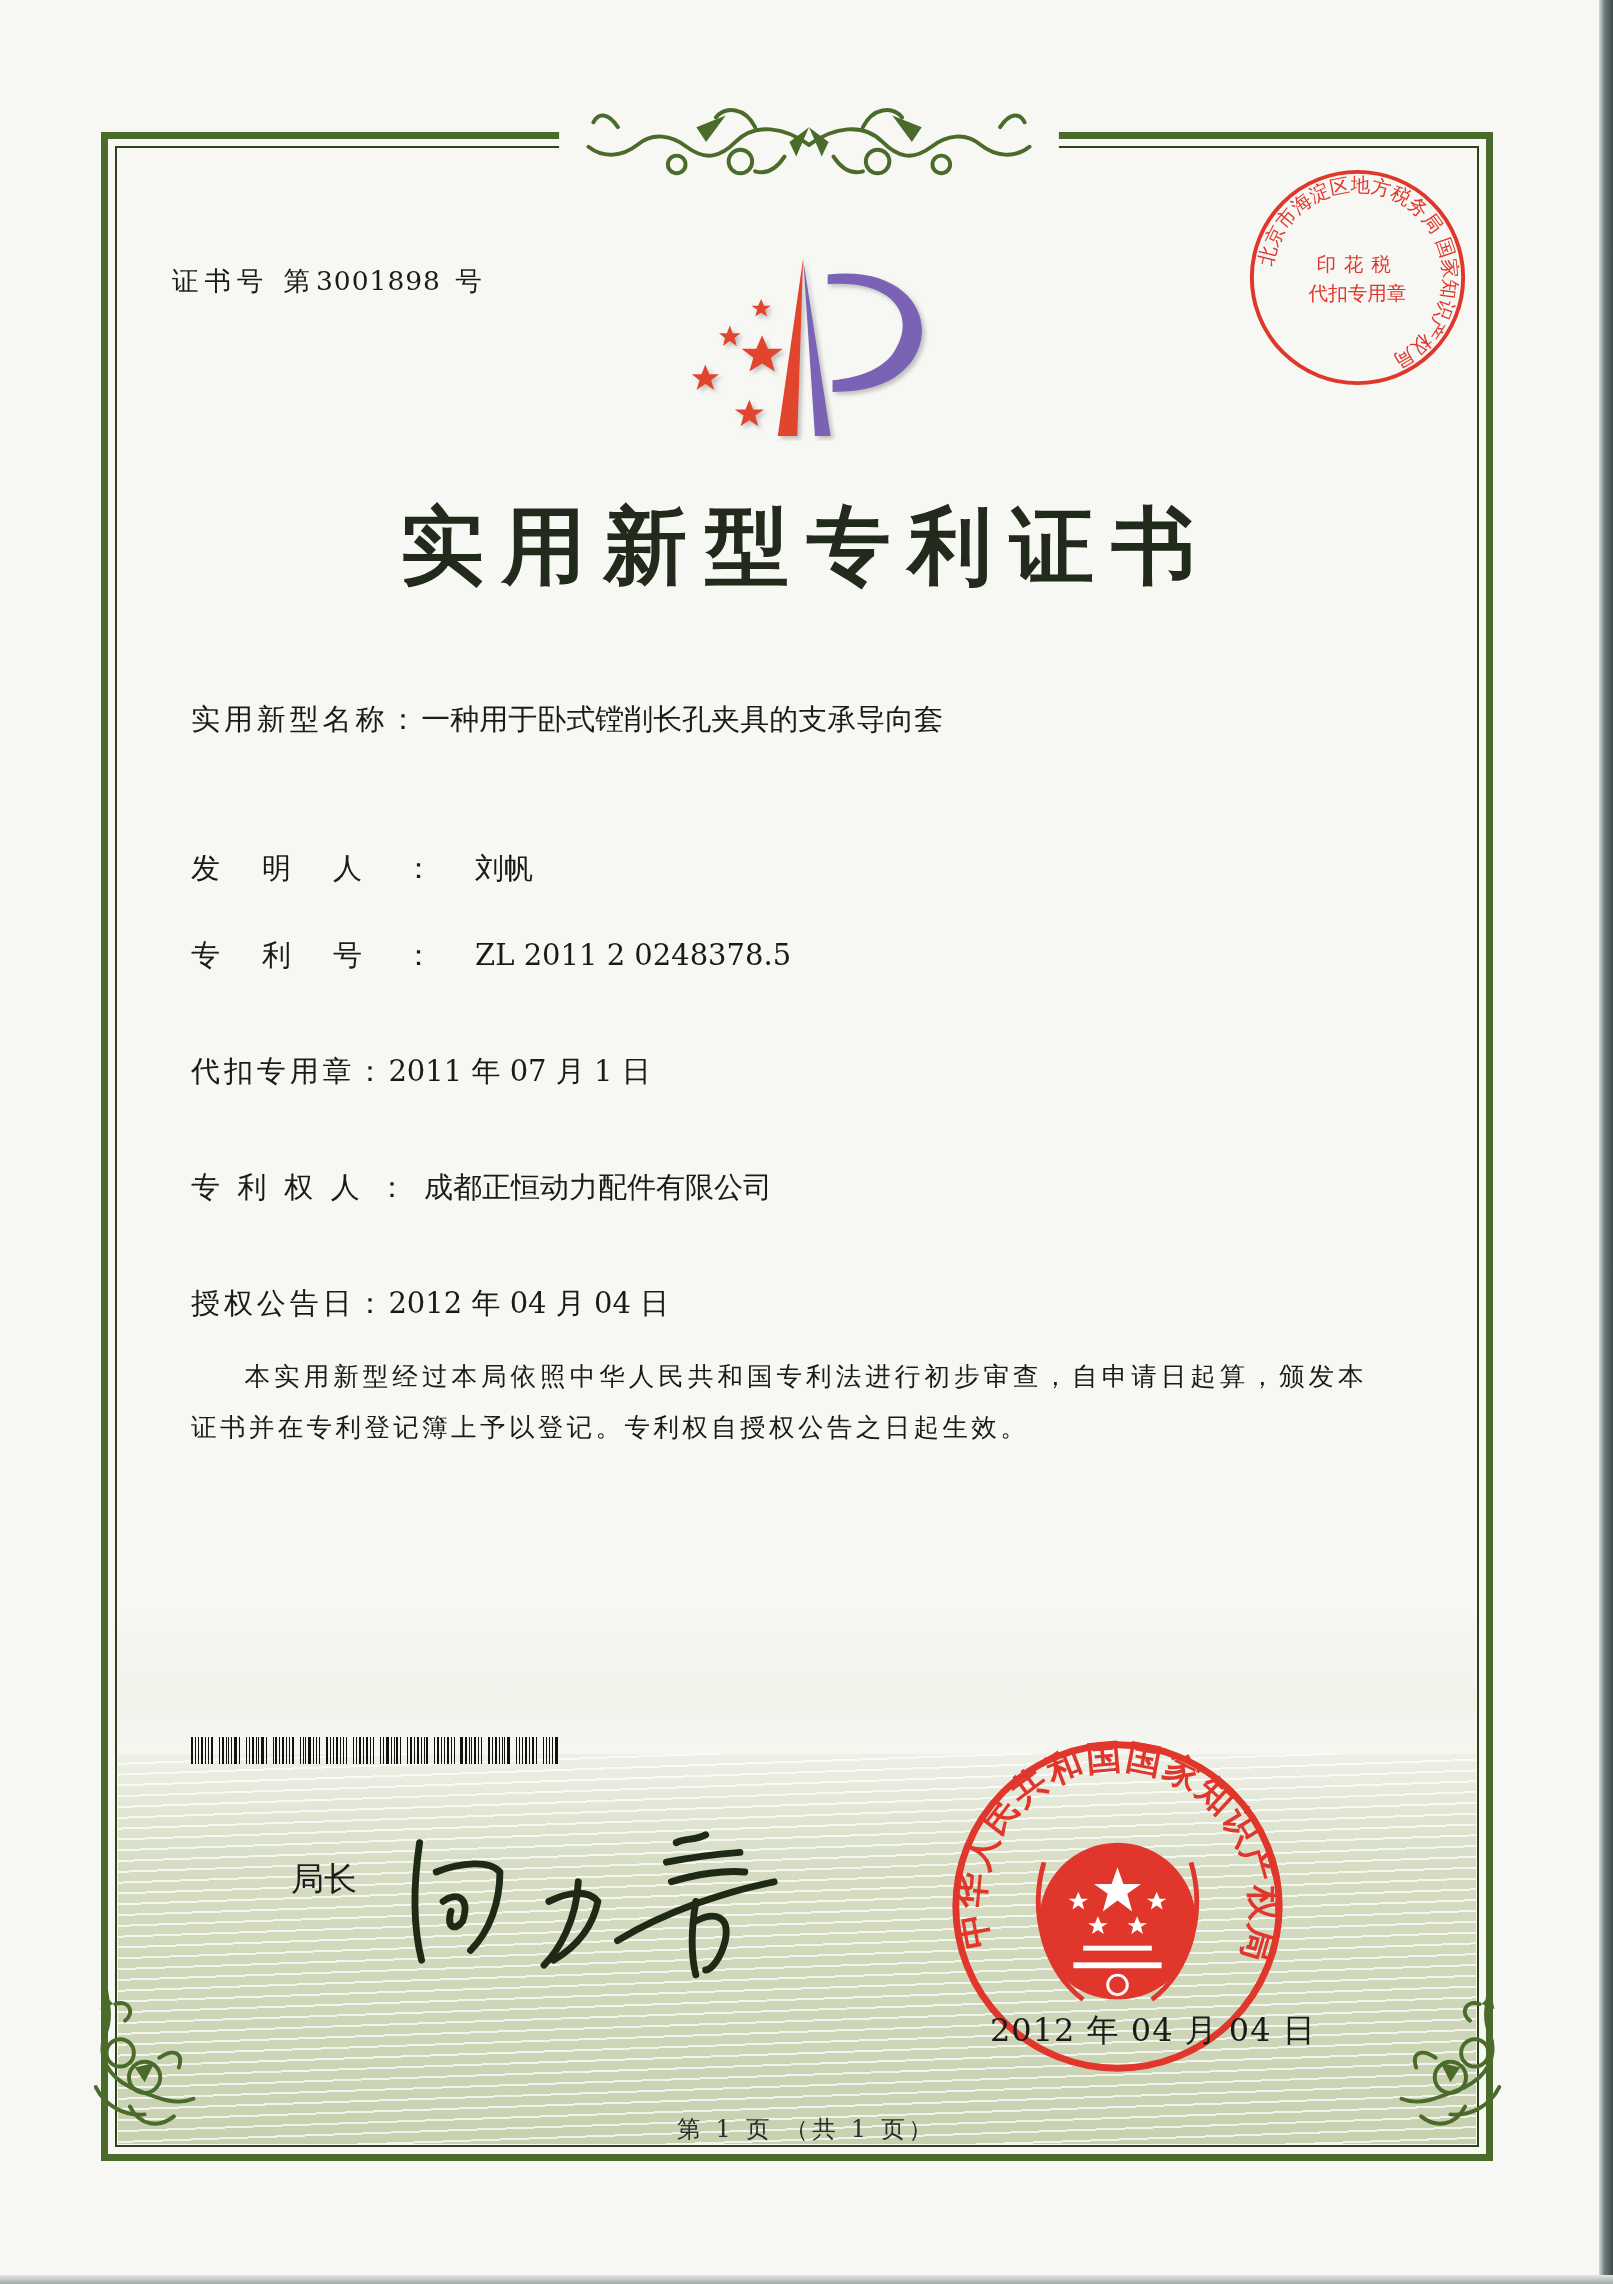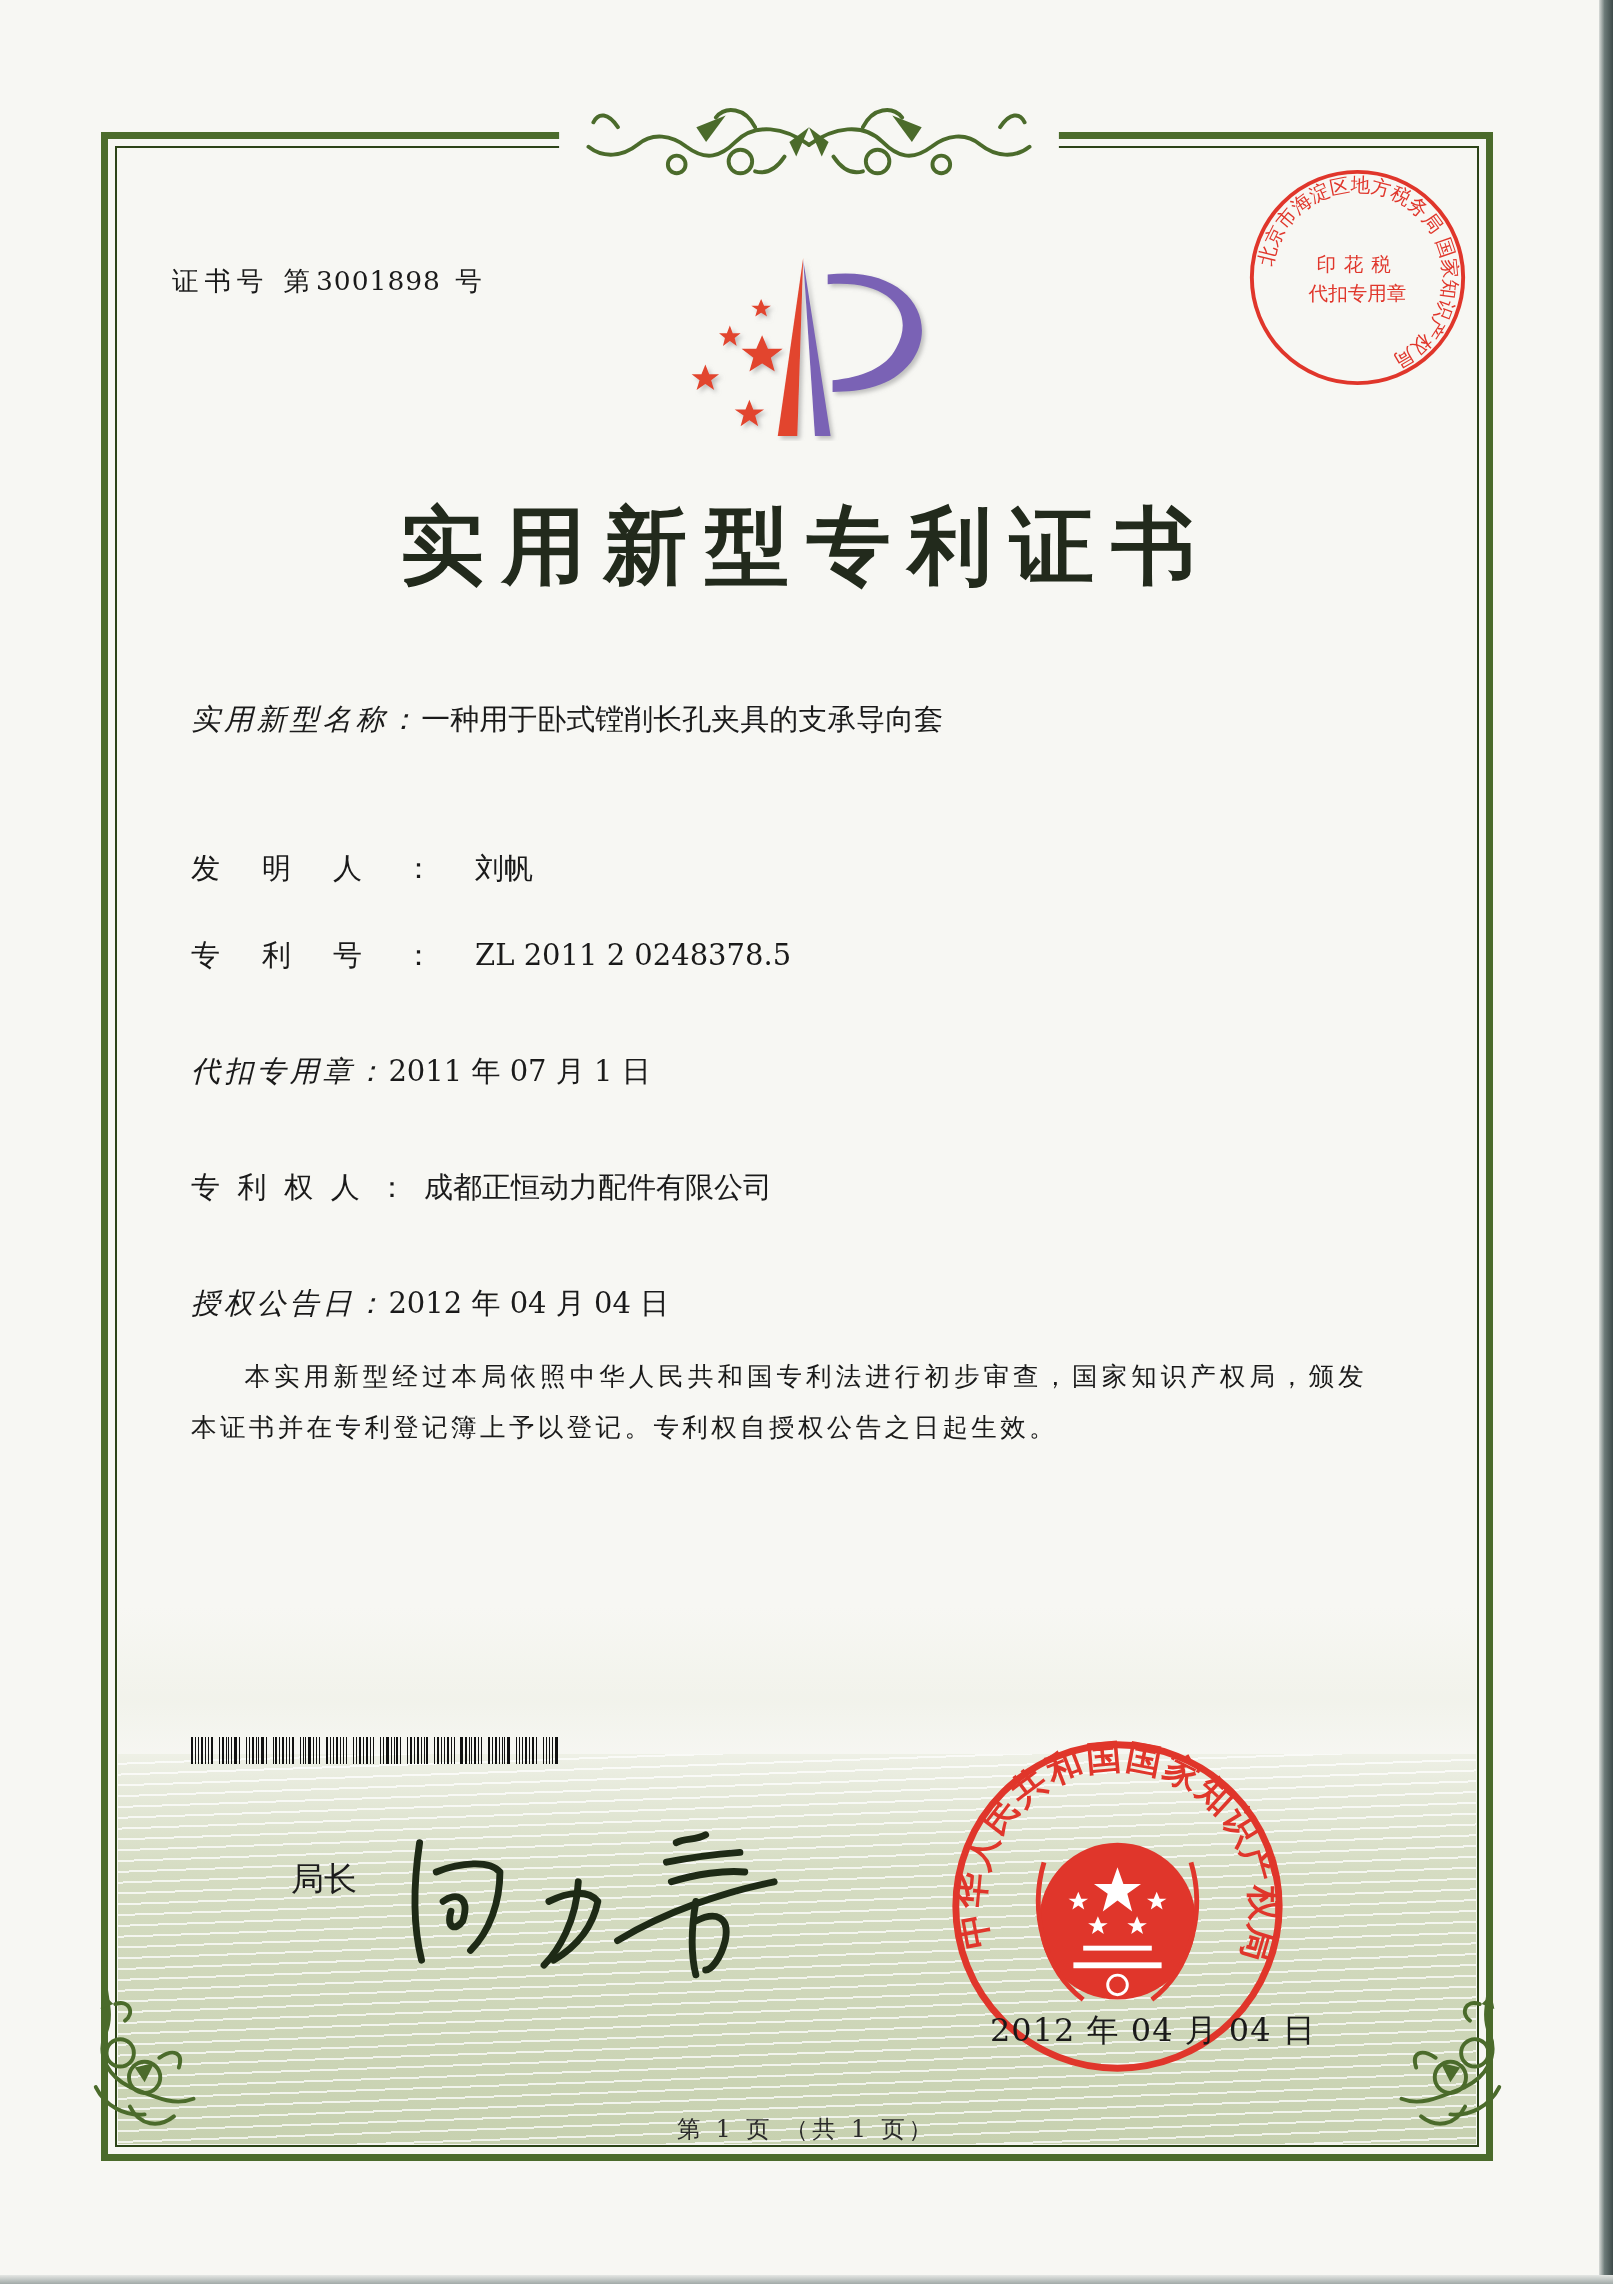--- a/index.html
+++ b/index.html
@@ -59,21 +59,21 @@
     font-size: 84px; letter-spacing: 17.6px; color: #222a1c; font-weight: bold;
   }
 
   .field {
     position: absolute; left: 191px; font-size: 29px; color: #1a1a1a;
     white-space: nowrap;
   }
   .field .label { display: inline-block; }
   .spaced3 { letter-spacing: 42px; }
   .spaced4 { letter-spacing: 17.6px; }
-  .spaced5 { letter-spacing: 3.9px; font-style: italic; }
+  .spaced5 { letter-spacing: 3.9px; }
 
   .body-text {
     position: absolute; left: 191px; width: 1176px; top: 1351px;
     font-size: 25.5px; line-height: 51px; color: #1a1a1a; letter-spacing: 3.4px;
     text-align: justify;
   }
   .body-text p { margin: 0; text-indent: 2.1em; }
 
   .barcode { position: absolute; left: 191px; top: 1737px; height: 27.4px; width: 368px; display: flex; align-items: stretch; }
   .barcode span { display: block; background: #111; margin-right: 2px; }
@@ -211,21 +211,21 @@
   <span class="label spaced5">代扣专用章：</span><span>2011 年 07 月 1 日</span>
 </div>
 <div class="field" style="top:1168px">
   <span class="label spaced4">专利权人：</span><span>成都正恒动力配件有限公司</span>
 </div>
 <div class="field" style="top:1284px">
   <span class="label spaced5">授权公告日：</span><span>2012 年 04 月 04 日</span>
 </div>
 
 <div class="body-text">
-  <p>本实用新型经过本局依照中华人民共和国专利法进行初步审查，国家知识产权局，颁发本证书并在专利登记簿上予以登记。专利权自授权公告之日起生效。</p>
+  <p>本实用新型经过本局依照中华人民共和国专利法进行初步审查，自申请日起算，颁发本证书并在专利登记簿上予以登记。专利权自授权公告之日起生效。</p>
 </div>
 
 <div class="barcode" id="barcode">
     <span style="width: 2.9px; margin-right: 2px;"></span>
     <span style="width: 1px; margin-right: 2px;"></span>
     <span style="width: 1px; margin-right: 2px;"></span>
     <span style="width: 2px; margin-right: 2px;"></span>
     <span style="width: 1px; margin-right: 2px;"></span>
     <span style="width: 1px; margin-right: 2px;"></span>
     <span style="width: 2.9px; margin-right: 5.9px;"></span>

